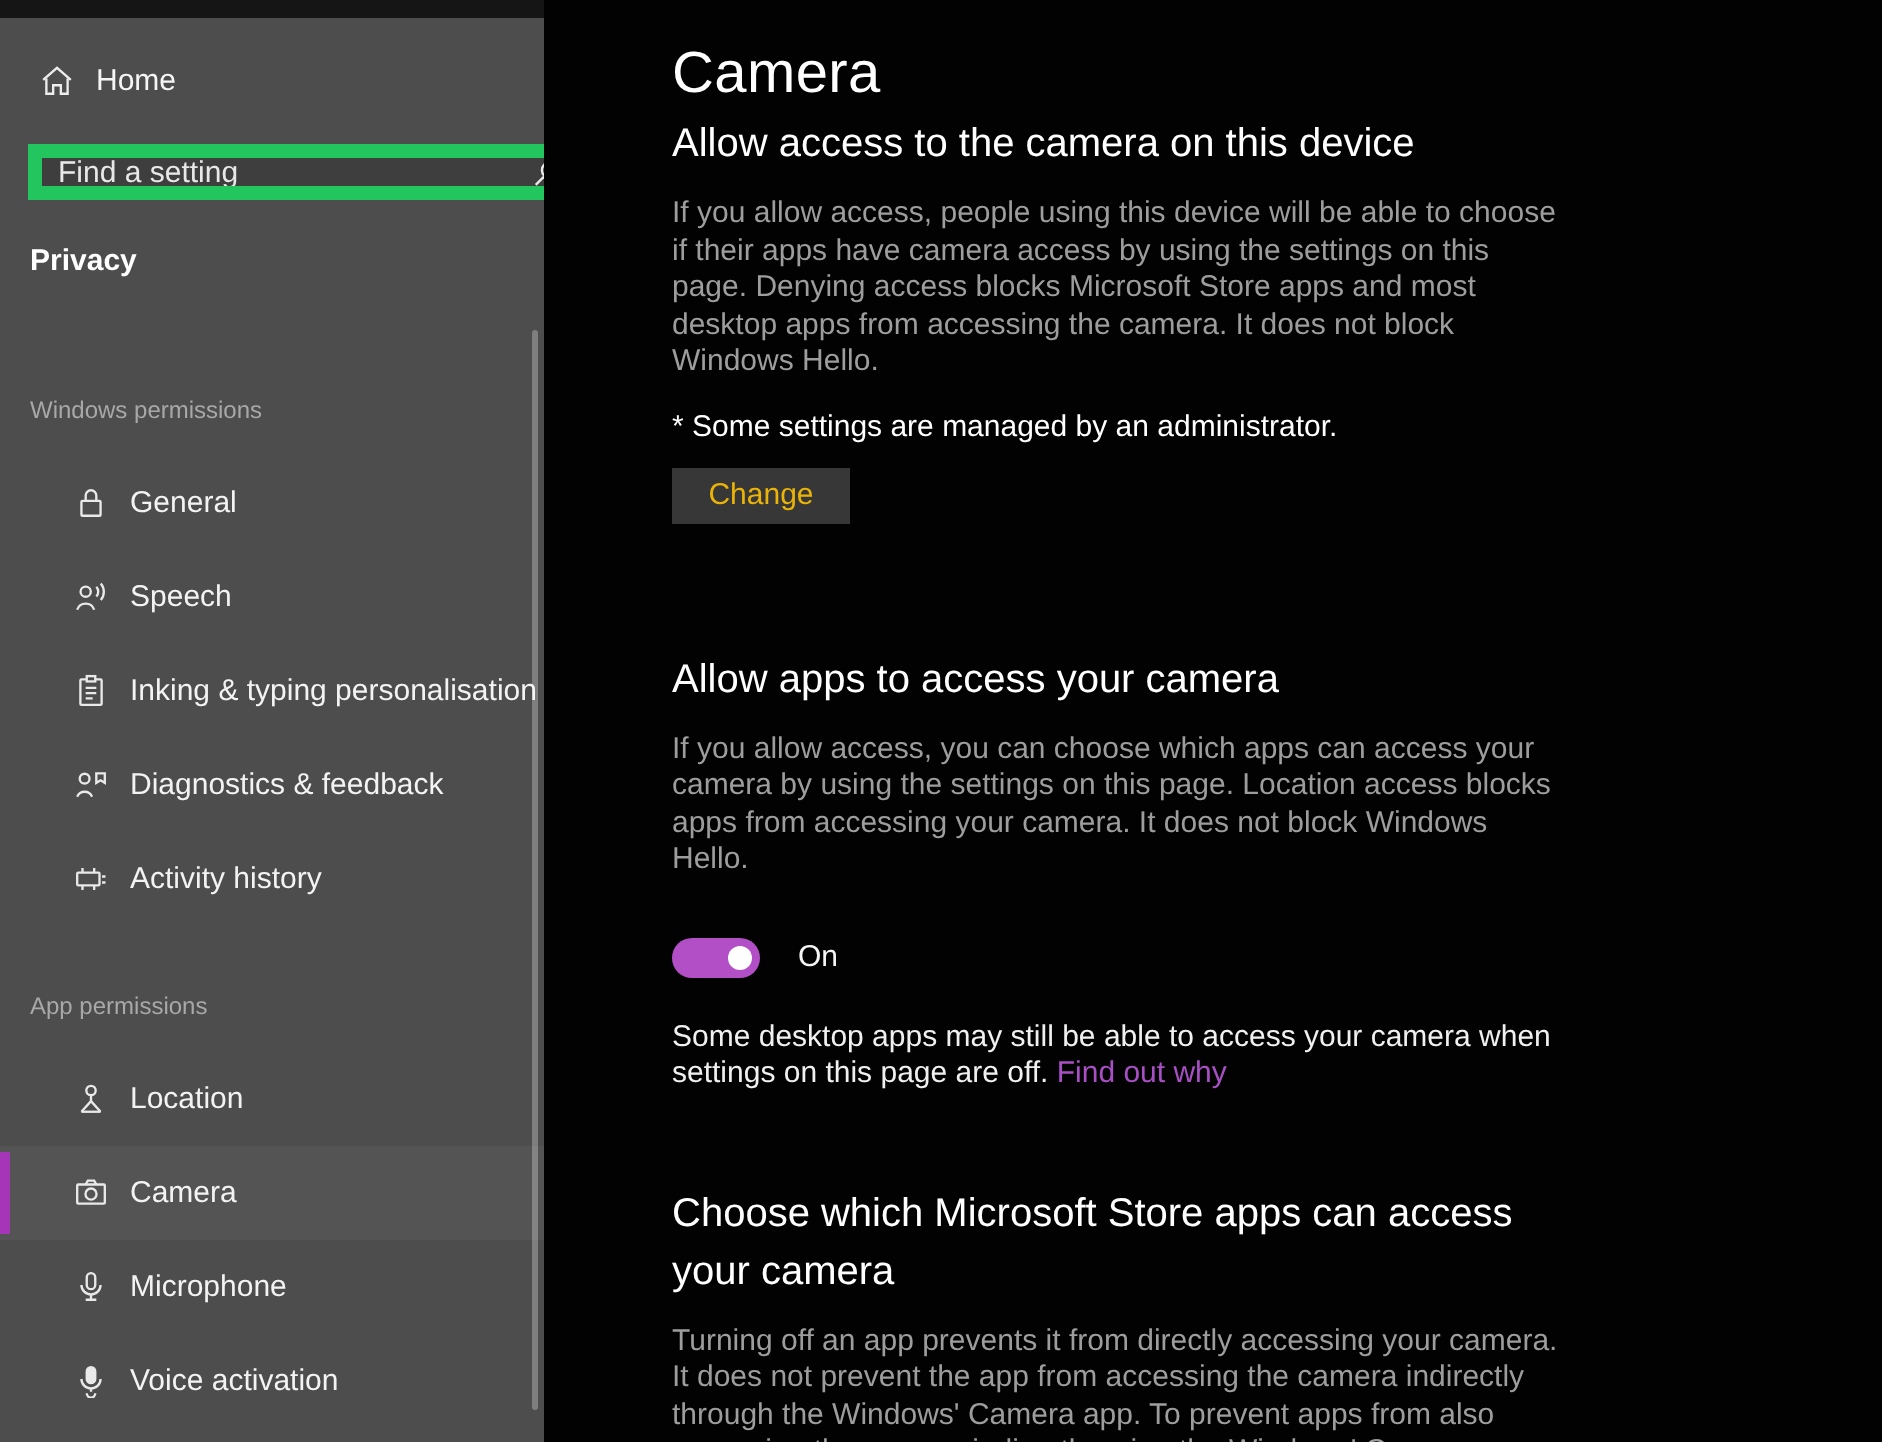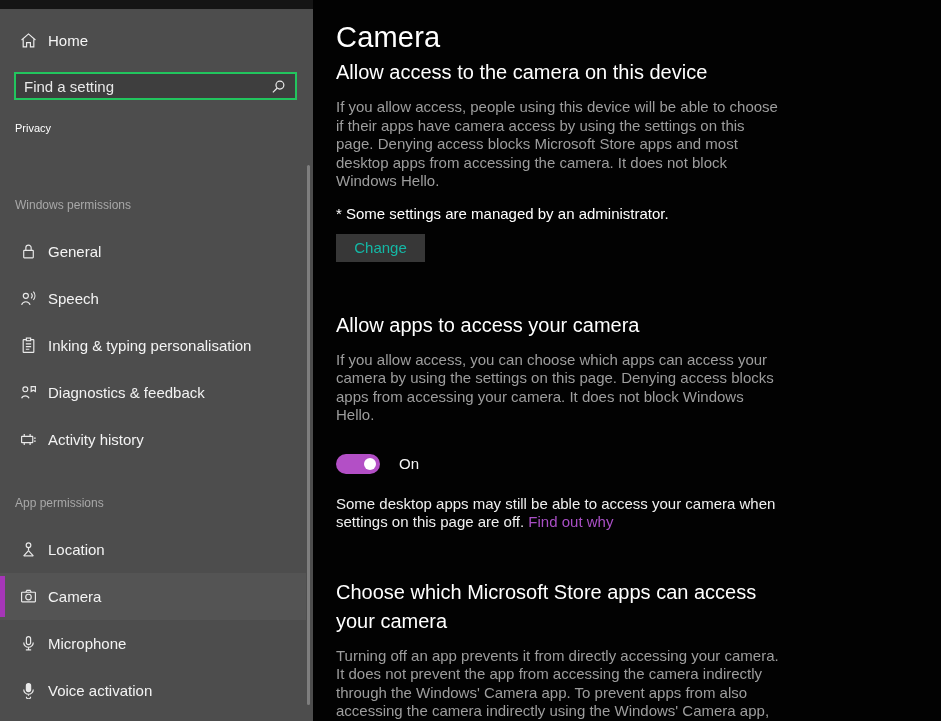--- a/index.html
+++ b/index.html
@@ -6,68 +6,68 @@
   html,body{
     width:941px; height:721px; overflow:hidden;
     background:#020202;
     font-family:"Liberation Sans","DejaVu Sans",sans-serif;
     -webkit-font-smoothing:antialiased;
   }
   .app{ position:relative; width:941px; height:721px; }
 
   
   .sidebar{
-    position:absolute; left:0; top:0; width:313px; height:721px;
+    position:absolute; left:0; top:0; width:272px; height:721px;
     background:#4d4d4d; color:#f1f1f1; overflow:hidden;
   }
   .titlebar-strip{
     position:absolute; left:0; top:0; width:313px; height:9px;
     background:#151515;
   }
   .side-scrollbar{
     position:absolute; right:3px; top:165px; width:3px; height:540px;
     background:rgba(255,255,255,0.28); border-radius:2px;
   }
   .home-row{
     position:absolute; left:0; top:22px; width:300px; height:36px;
     display:flex; align-items:center; padding-left:20px; cursor:default;
   }
   .home-row .icon{ width:17px; height:17px; margin-right:11px; }
   .home-row span{ font-size:15px; color:#f5f5f5; }
 
   .search-box{
     position:absolute; left:14px; top:72px; width:283px; height:28px;
-    background:#3e3e3e; border:2px solid #22c55e;
+    background:#3e3e3e; border:7px solid #22c55e;
     display:flex; align-items:center;
   }
   .search-box input{
     flex:1; height:100%; background:transparent; border:none; outline:none;
     color:#f2f2f2; font-size:15px; padding:0 8px;
     font-family:"Liberation Sans","DejaVu Sans",sans-serif;
   }
   .search-box input::placeholder{ color:#e8e8e8; opacity:1; }
   .search-box .icon{ width:15px; height:15px; margin-right:9px; flex:none; }
 
   .privacy-title{
     position:absolute; left:15px; top:122px;
-    font-size:11px; font-weight:400; color:#ffffff;
+    font-size:15px; font-weight:700; color:#ffffff;
   }
   .section-header{
     position:absolute; left:15px;
     font-size:12px; color:#a8a8a8;
   }
   .hdr-windows{ top:198px; }
   .hdr-apps{ top:496px; }
 
   .nav-list{ position:absolute; left:0; width:306px; }
   .list-windows{ top:228px; }
   .list-apps{ top:526px; }
   .nav-item{
     position:relative; height:47px; display:flex; align-items:center;
-    padding-left:20px; cursor:default;
+    padding-left:37px; cursor:default;
   }
   .nav-item .icon{ width:17px; height:17px; margin-right:11px; flex:none; color:#e7e7e7; }
   .nav-item span{ font-size:15px; color:#f3f3f3; white-space:nowrap; }
   .nav-item.selected{ background:rgba(255,255,255,0.045); }
   .nav-item.selected .sel-bar{
     position:absolute; left:0; top:3px; bottom:3px; width:5px;
     background:#a636b8;
   }
 
   .icon svg{ width:100%; height:100%; display:block; }
@@ -78,35 +78,35 @@
     background:#020202; color:#ffffff; padding-left:23px;
   }
   .page-title{
     margin-top:21px; font-size:29px; font-weight:300; color:#ffffff;
     letter-spacing:0.2px;
   }
   h2.sec-heading{
     font-size:20px; font-weight:400; color:#ffffff; line-height:1.45;
   }
   .h-device{ margin-top:4px; width:460px; }
-  .h-apps{ margin-top:49px; width:460px; }
+  .h-apps{ margin-top:64px; width:460px; }
   .h-store{ margin-top:46px; width:432px; }
   p.body-text{
     width:446px; font-size:15px; line-height:18.5px; color:#9d9d9d;
     margin-top:11px;
   }
   .admin-notice{
     margin-top:14px; font-size:15px; color:#ffffff; width:446px;
   }
   .status-line{
     margin-top:9px; font-size:15px; color:#f5f5f5;
   }
   .change-btn{
     margin-top:12px; width:89px; height:28px;
-    background:#373737; border:none; color:#14b8a6; font-size:15px;
+    background:#373737; border:none; color:#eab308; font-size:15px;
     font-family:"Liberation Sans","DejaVu Sans",sans-serif;
     display:block; cursor:default;
   }
   .toggle-row{
     margin-top:29px; display:flex; align-items:center;
   }
   .toggle{
     width:44px; height:20px; border-radius:10px; background:#b34fc6;
     position:relative; cursor:pointer;
   }
@@ -269,21 +269,21 @@
     <h1 class="page-title">Camera</h1>
 
     <h2 class="sec-heading h-device">Allow access to the camera on this device</h2>
     <p class="body-text">If you allow access, people using this device will be able to choose if their apps have camera access by using the settings on this page. Denying access blocks Microsoft Store apps and most desktop apps from accessing the camera. It does not block Windows Hello.</p>
 
     <div class="admin-notice">* Some settings are managed by an administrator.</div>
 
     <button class="change-btn">Change</button>
 
     <h2 class="sec-heading h-apps">Allow apps to access your camera</h2>
-    <p class="body-text">If you allow access, you can choose which apps can access your camera by using the settings on this page. Denying access blocks apps from accessing your camera. It does not block Windows Hello.</p>
+    <p class="body-text">If you allow access, you can choose which apps can access your camera by using the settings on this page. Location access blocks apps from accessing your camera. It does not block Windows Hello.</p>
 
     <div class="toggle-row">
       <div class="toggle">
         <div class="knob"></div>
       </div>
       <span class="toggle-label">On</span>
     </div>
 
     <p class="note-text"><span>Some desktop apps may still be able to access your camera when settings on this page are off. </span><span class="link">Find out why</span></p>
 

